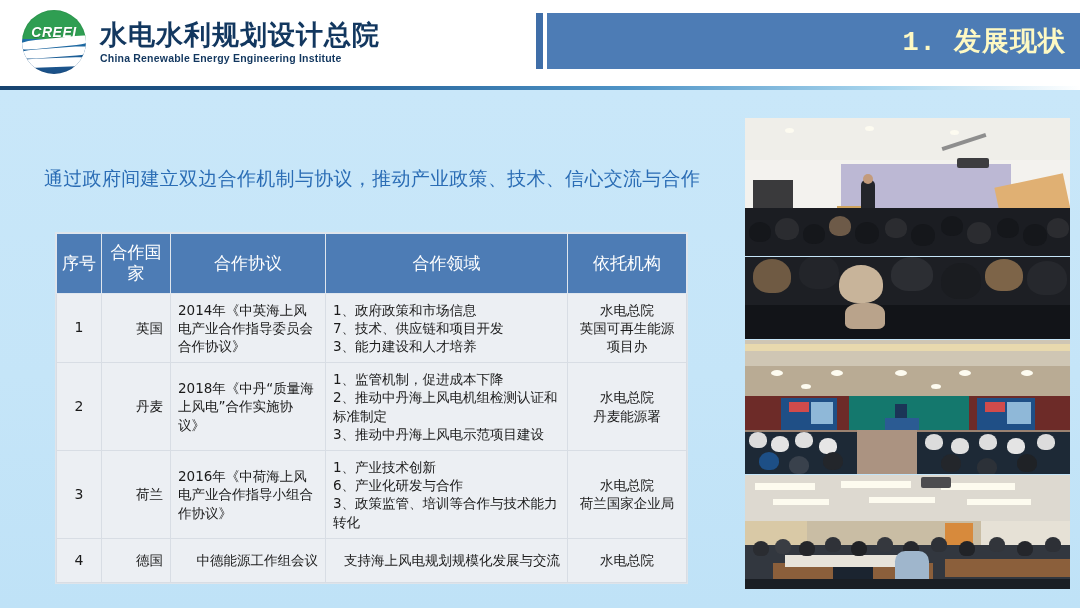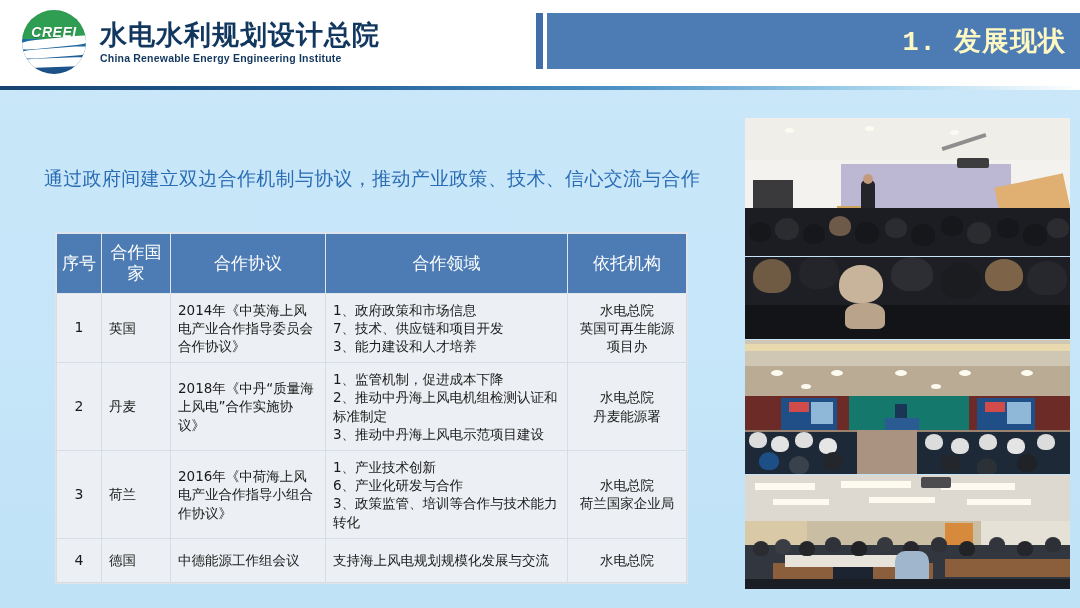--- a/index.html
+++ b/index.html
@@ -53,21 +53,21 @@
   .tbl col.c2{width:69px;}
   .tbl col.c3{width:155px;}
   .tbl col.c4{width:242px;}
   .tbl col.c5{width:119px;}
   .tbl th{background:#4d7cb5;color:#ffffff;font-size:17px;font-weight:normal;
     border:1px solid #dfe6ee;padding:8px 4px;line-height:1.25;text-align:center;vertical-align:middle;
     font-family:"DejaVu Sans","Liberation Sans",sans-serif;}
   .tbl td{border:1px solid #d8dde4;font-size:13.5px;color:#1a1a1a;padding:7px 7px;
     vertical-align:middle;line-height:1.35;background:#eceff3;
     font-family:"DejaVu Sans","Liberation Sans",sans-serif;}
-  .tbl td.ctr{text-align:left;}
+  .tbl td.ctr{text-align:right;}
   .tbl td.num{text-align:center;font-size:14px;}
   .tbl td.agr{text-align:left;}
   .tbl td.fld{text-align:left;}
   .tbl td.org{text-align:center;}
   .tbl tr.r4 td{padding-top:12px;padding-bottom:12px;}
   .cellline{display:block;}
 
   
   .photos{position:absolute;left:745px;top:118px;width:325px;}
   .photo{position:relative;width:325px;overflow:hidden;background:#20262c;display:block;}

